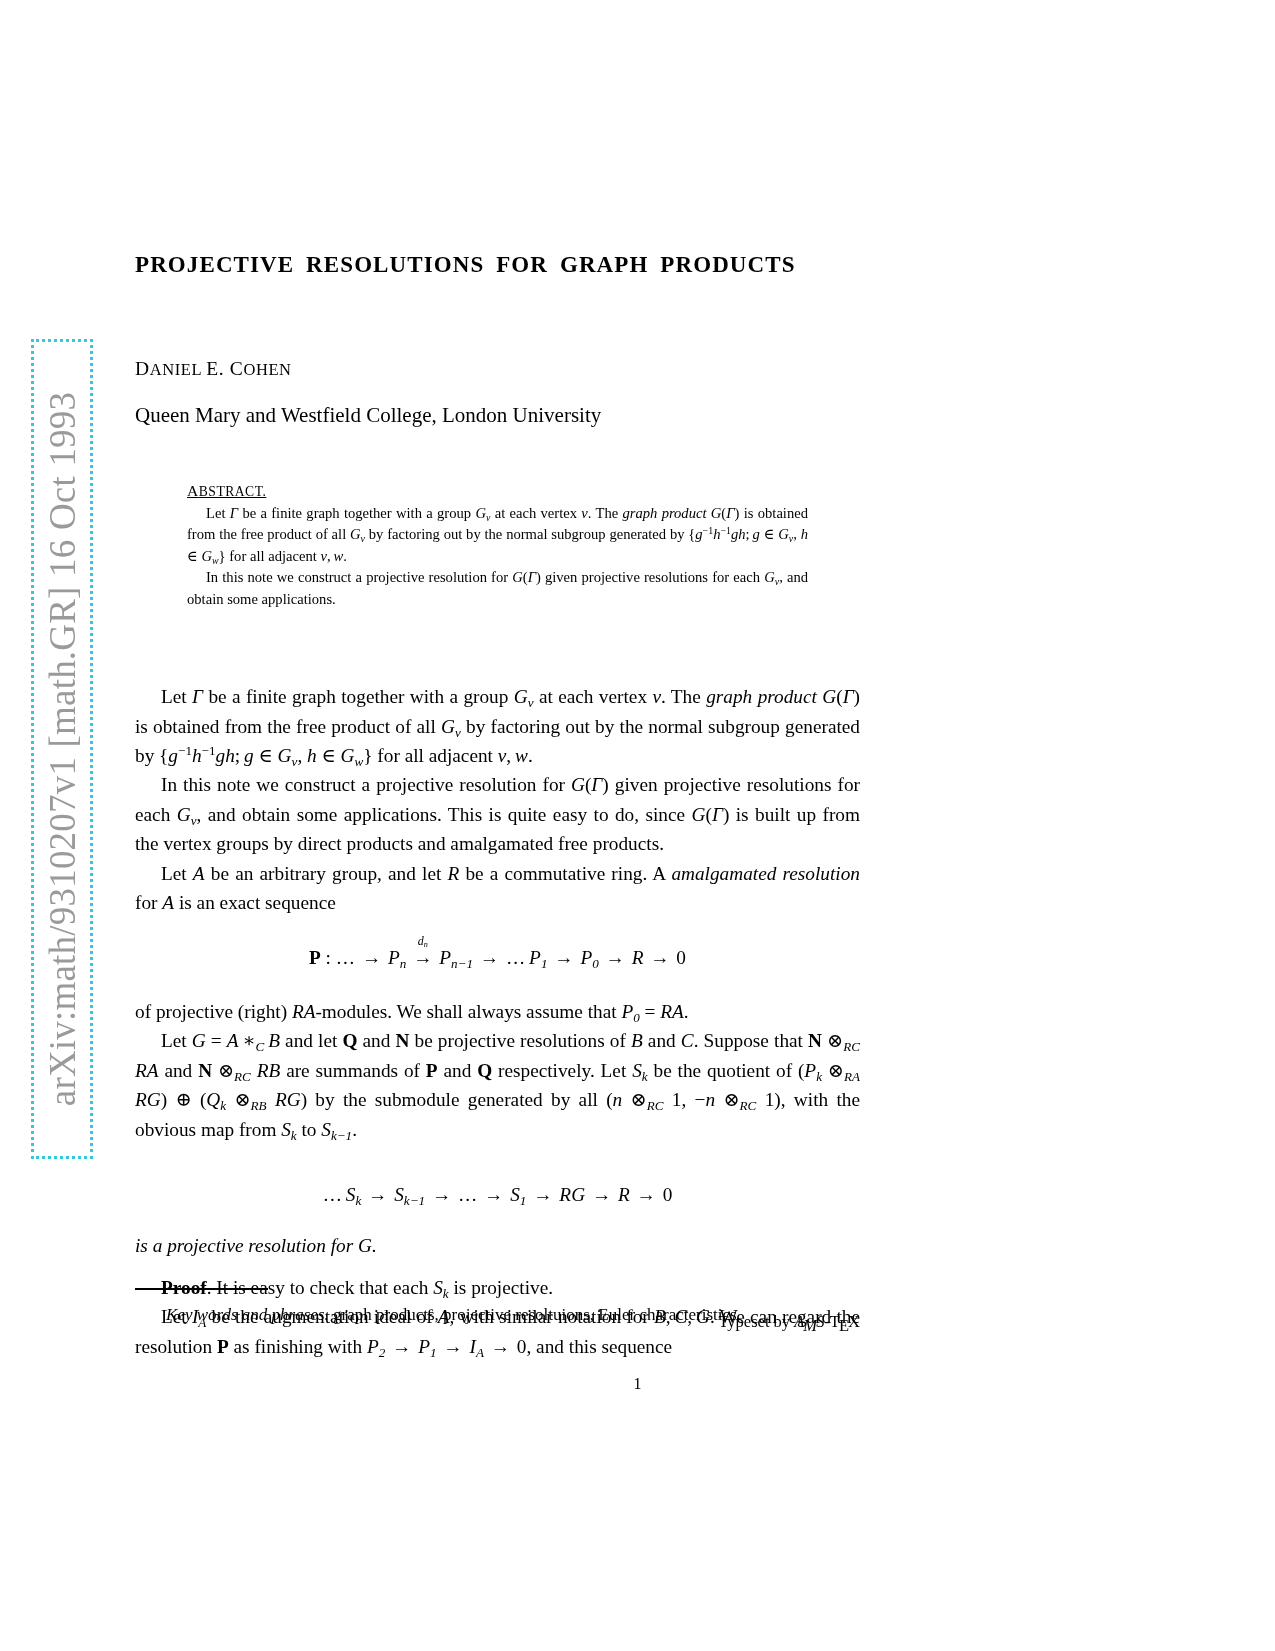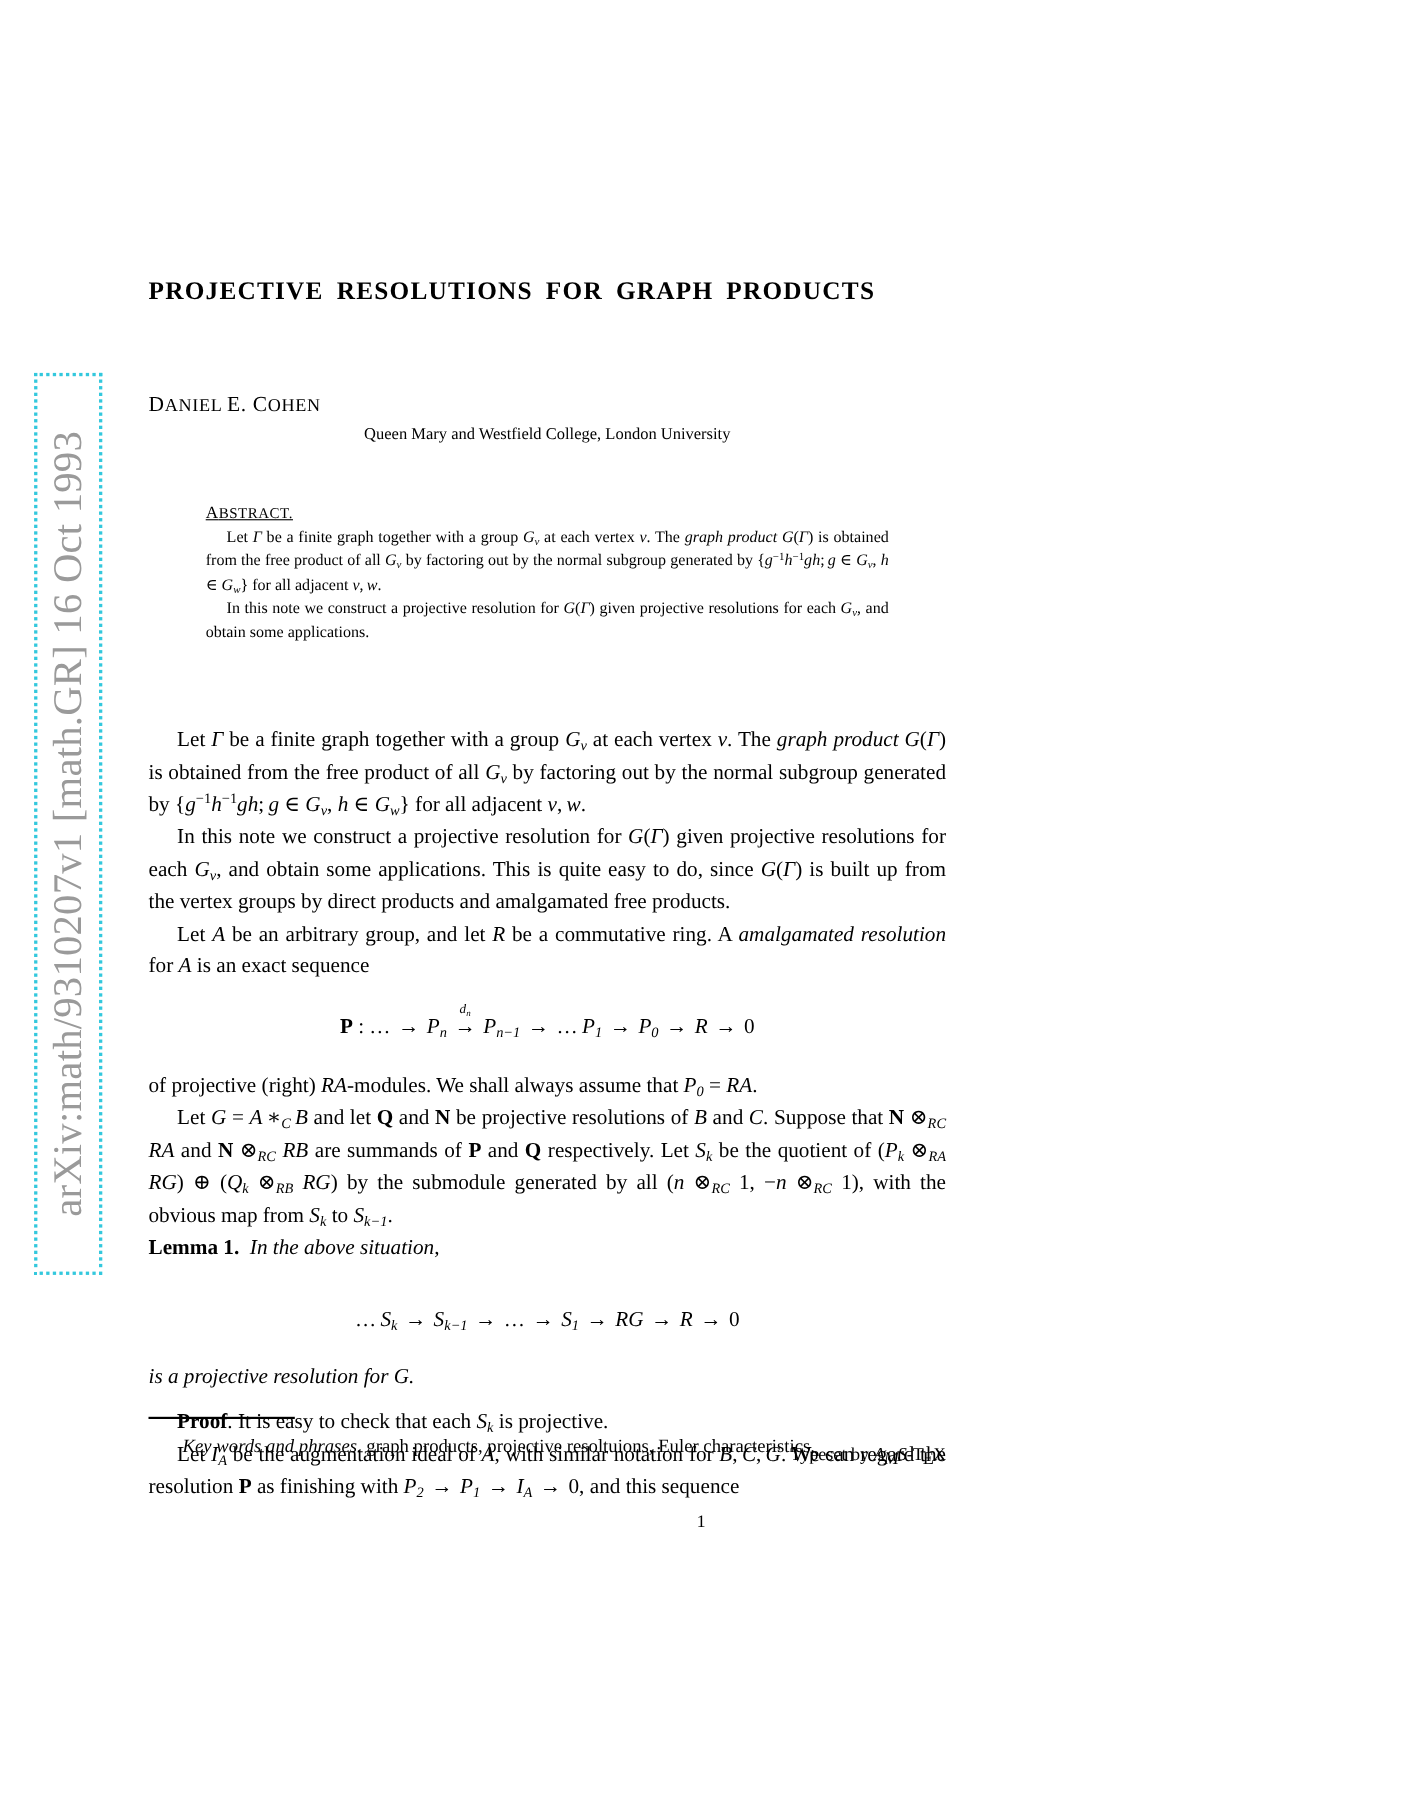--- a/index.html
+++ b/index.html
@@ -57,23 +57,22 @@
   }
 
   .author {
     font-size: 16.5px;
     margin-top: 80px;
     letter-spacing: 0.6px;
   }
   .author .sc { font-size: 19.5px; }
 
   .affiliation {
-    text-align: center;
-    font-size: 15px;
-    margin-top: 7px;
+    font-size: 21px;
+    margin-top: 23px;
   }
 
   
   .abstract {
     margin: 52px 52px 0 52px;
     font-size: 14.6px;
     line-height: 1.47;
     text-align: justify;
   }
   .abstract-head {
@@ -221,24 +220,20 @@
       </div>
 
       <p class="noindent">
         of projective (right) <span class="mi">RA</span>-modules. We shall always assume that <span class="mi">P<sub>0</sub></span> = <span class="mi">RA</span>.
       </p>
 
       <p>
         Let <span class="mi">G</span> = <span class="mi">A</span> ∗<sub><span class="mi">C</span></sub> <span class="mi">B</span> and let <span class="mbf">Q</span> and <span class="mbf">N</span> be projective resolutions of <span class="mi">B</span> and <span class="mi">C</span>. Suppose that <span class="mbf">N</span> ⊗<sub><span class="mi">RC</span></sub> <span class="mi">RA</span> and <span class="mbf">N</span> ⊗<sub><span class="mi">RC</span></sub> <span class="mi">RB</span> are summands of <span class="mbf">P</span> and <span class="mbf">Q</span> respectively. Let <span class="mi">S<sub>k</sub></span> be the quotient of (<span class="mi">P<sub>k</sub></span> ⊗<sub><span class="mi">RA</span></sub> <span class="mi">RG</span>) ⊕ (<span class="mi">Q<sub>k</sub></span> ⊗<sub><span class="mi">RB</span></sub> <span class="mi">RG</span>) by the submodule generated by all (<span class="mi">n</span> ⊗<sub><span class="mi">RC</span></sub> 1, −<span class="mi">n</span> ⊗<sub><span class="mi">RC</span></sub> 1), with the obvious map from <span class="mi">S<sub>k</sub></span> to <span class="mi">S<sub>k−1</sub></span>.
       </p>
 
-      <p class="noindent">
-        <span class="lemma-head">Lemma 1.</span>
-        <span class="it">&nbsp;In the above situation,</span>
-      </p>
 
       <div class="display tight">
         … <span class="mi">S<sub>k</sub></span> <span class="arrw">→</span> <span class="mi">S<sub>k−1</sub></span> <span class="arrw">→</span> … <span class="arrw">→</span> <span class="mi">S<sub>1</sub></span> <span class="arrw">→</span> <span class="mi">RG</span> <span class="arrw">→</span> <span class="mi">R</span> <span class="arrw">→</span> 0
       </div>
 
       <p class="noindent it">
         is a projective resolution for <span class="mi">G</span>.
       </p>
 
       <p style="margin-top:12px">

